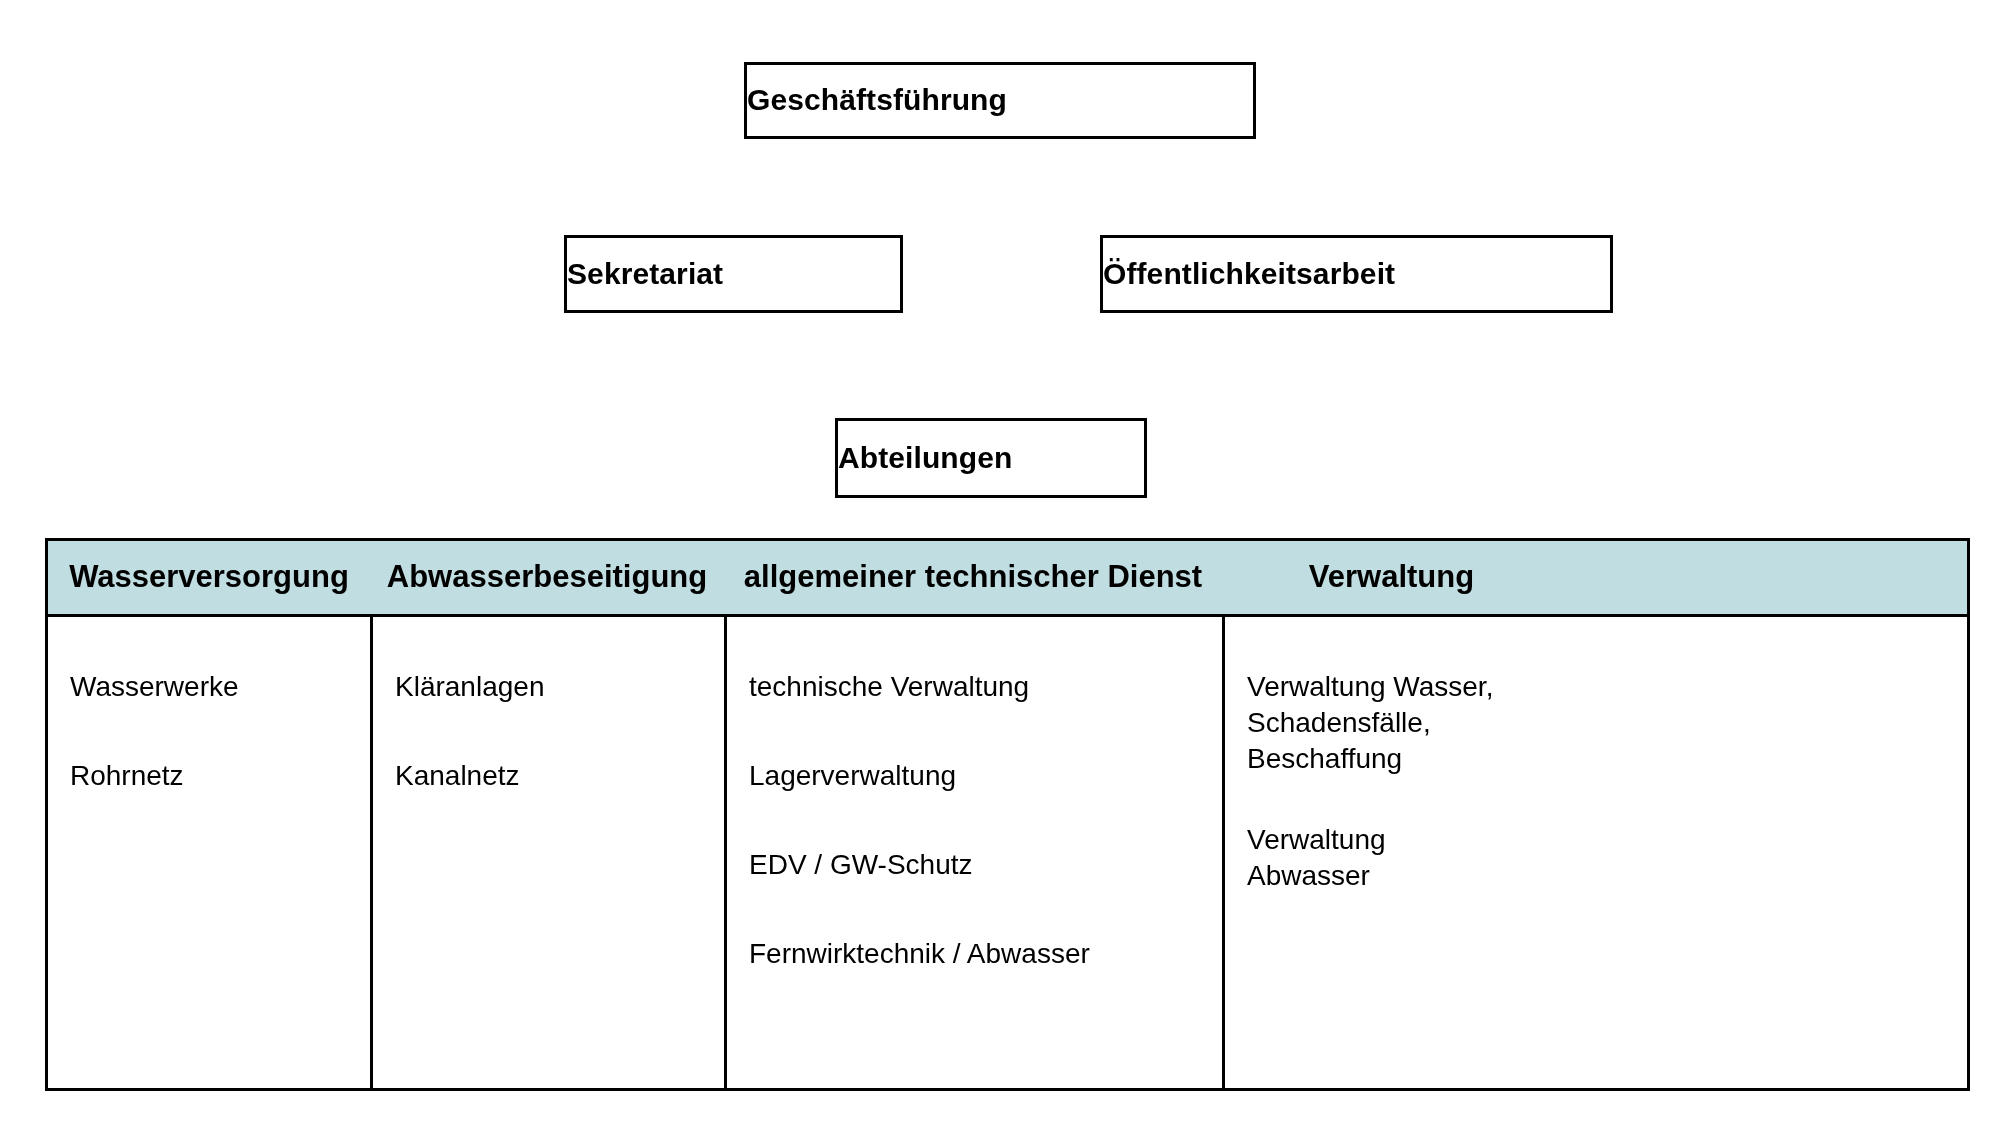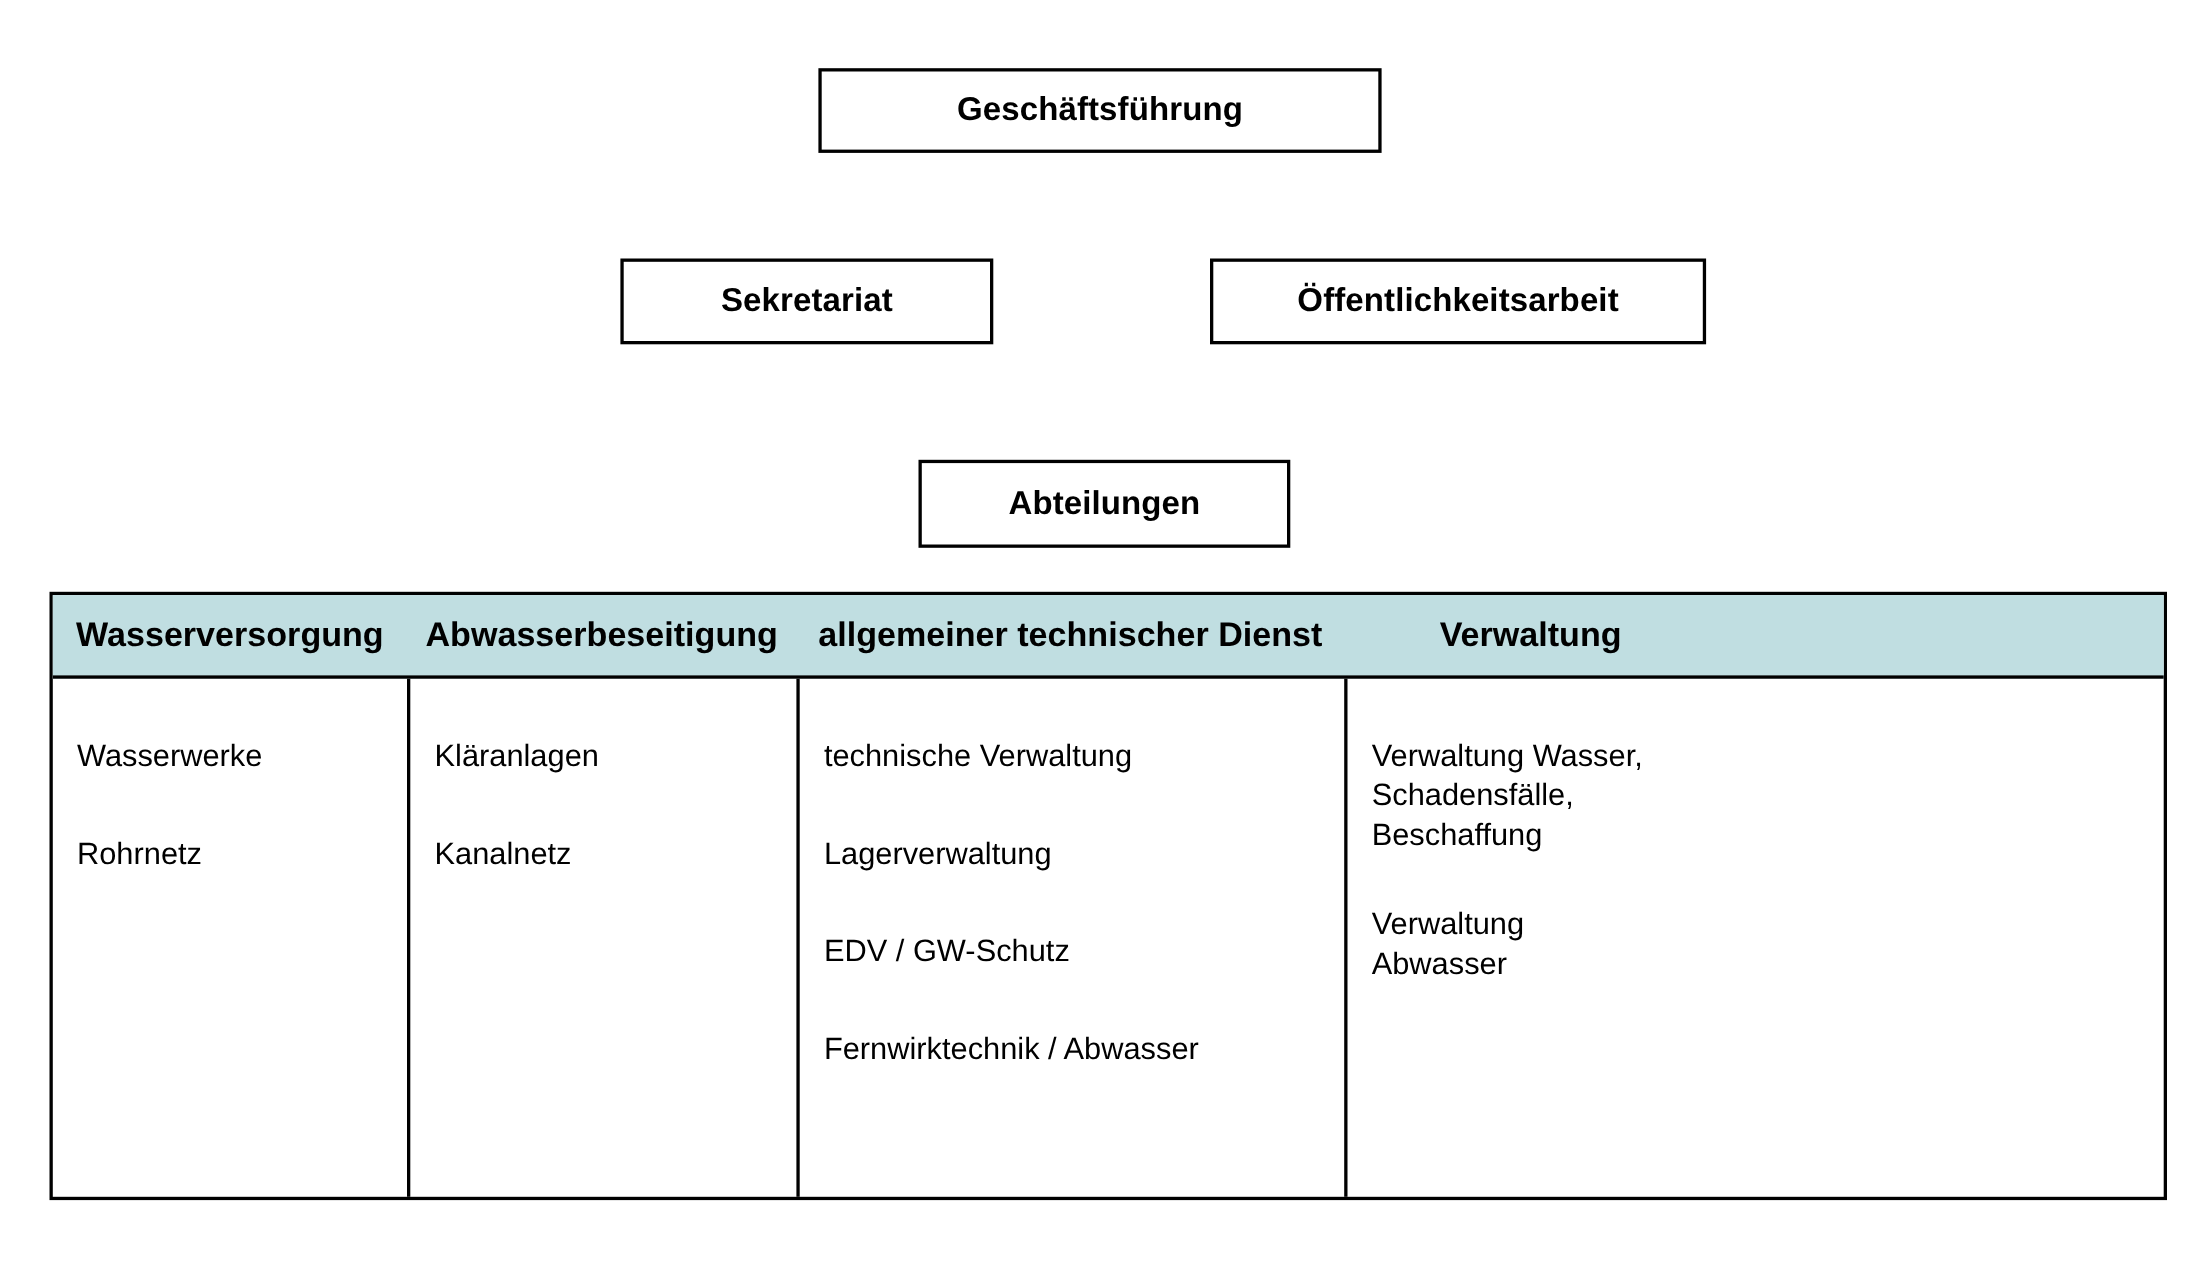--- a/index.html
+++ b/index.html
@@ -20,32 +20,32 @@
   }
 
   
   .node-box {
     position: absolute;
     box-sizing: border-box;
     border: 3px solid #000000;
     background: #ffffff;
     display: flex;
     align-items: center;
-    justify-content: center;
+    justify-content: flex-start;
     text-align: center;
     font-weight: bold;
     font-size: 30px;
     line-height: 1.15;
     letter-spacing: 0.1px;
   }
 
   #box-geschaeftsfuehrung { left: 744px; top: 62px;  width: 512px; height: 77px; }
   #box-sekretariat        { left: 564px; top: 235px; width: 339px; height: 78px; }
-  #box-oeffentlichkeit    { left: 1100px;top: 235px; width: 451px; height: 78px; }
-  #box-abteilungen        { left: 835px; top: 418px; width: 338px; height: 80px; }
+  #box-oeffentlichkeit    { left: 1100px;top: 235px; width: 513px; height: 78px; }
+  #box-abteilungen        { left: 835px; top: 418px; width: 312px; height: 80px; }
 
   
   #dept-table {
     position: absolute;
     left: 45px;
     top: 538px;
     width: 1925px;
     height: 553px;
     box-sizing: border-box;
     border: 3px solid #000000;

